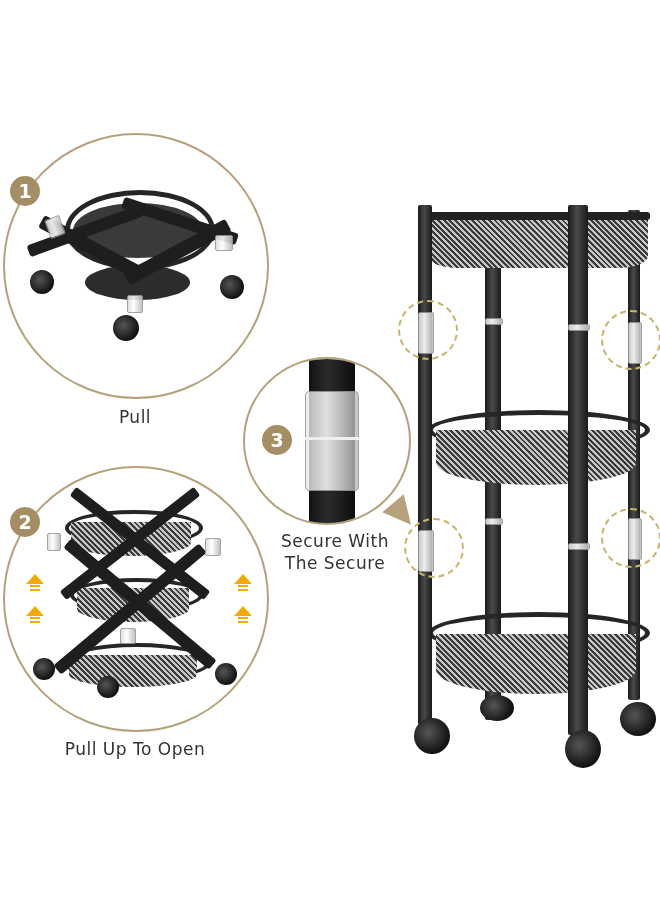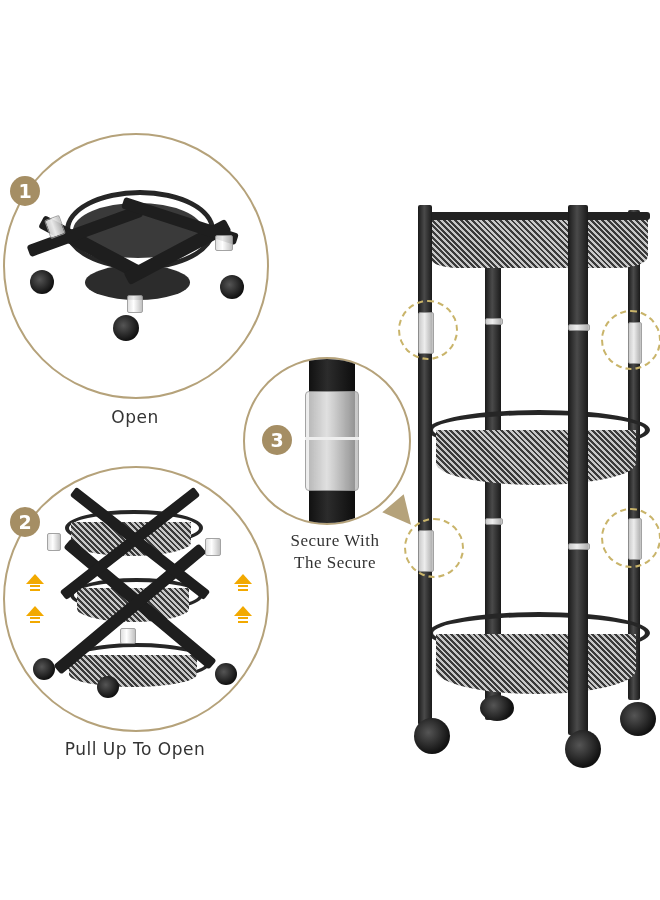--- a/index.html
+++ b/index.html
@@ -31,21 +31,21 @@
     <div class="bar" style="left:95px;top:30px;width:120px;height:12px;transform:rotate(18deg);"></div>
     <div class="clip" style="left:22px;top:32px;width:14px;height:18px;transform:rotate(-20deg);"></div>
     <div class="clip" style="left:190px;top:50px;width:16px;height:14px;"></div>
     <div class="clip" style="left:102px;top:110px;width:14px;height:16px;"></div>
     <div class="wheel" style="left:5px;top:85px;width:24px;height:24px;"></div>
     <div class="wheel" style="left:195px;top:90px;width:24px;height:24px;"></div>
     <div class="wheel" style="left:88px;top:130px;width:26px;height:26px;"></div>
   </div>
 </div>
 <div class="badge" style="left:10px;top:176px;">1</div>
-<div class="label" style="left:90px;top:406px;width:90px;">Open</div>
+<div class="label" style="left:90px;top:406px;width:90px;">Pull</div>
 
 <div class="callout" style="left:3px;top:466px;width:262px;height:262px;">
   <div style="position:absolute;left:30px;top:40px;width:200px;height:200px;">
     <div class="ring" style="left:30px;top:2px;width:130px;height:28px;border-width:4px;"></div>
     <div class="mesh" style="left:36px;top:14px;width:120px;height:34px;"></div>
     <div class="ring" style="left:35px;top:70px;width:125px;height:26px;border-width:4px;"></div>
     <div class="mesh" style="left:42px;top:80px;width:112px;height:34px;"></div>
     <div class="ring" style="left:28px;top:135px;width:140px;height:30px;border-width:4px;"></div>
     <div class="mesh" style="left:34px;top:147px;width:128px;height:32px;"></div>
     <div class="bar" style="left:10px;top:90px;width:190px;height:12px;transform:rotate(40deg);"></div>
@@ -69,21 +69,21 @@
 
 <div class="callout" style="left:243px;top:357px;width:164px;height:164px;">
   <div style="position:absolute;left:60px;top:0;width:54px;height:164px;">
     <div style="position:absolute;left:4px;top:0;width:46px;height:164px;background:linear-gradient(90deg,#111,#2c2c2c 40%,#0d0d0d);"></div>
     <div class="clip" style="left:0px;top:32px;width:52px;height:98px;border-radius:4px;background:linear-gradient(90deg,rgba(230,230,230,.85),rgba(255,255,255,.95) 40%,rgba(180,180,180,.85));"></div>
     <div style="position:absolute;left:0px;top:78px;width:54px;height:3px;background:#eee;"></div>
   </div>
 </div>
 <div style="position:absolute;left:388px;top:500px;width:0;height:0;border-left:14px solid transparent;border-right:14px solid transparent;border-top:28px solid #b5a27a;transform:rotate(-40deg);"></div>
 <div class="badge" style="left:262px;top:425px;">3</div>
-<div class="label" style="left:270px;top:530px;width:130px;font-family:Liberation Serif, serif;">
+<div class="label" style="left:270px;top:530px;width:130px;">
   <div>Secure With</div>
   <div>The Secure</div>
 </div>
 
 <div style="position:absolute;left:410px;top:200px;width:250px;height:580px;">
 
   <div class="pole" style="left:75px;top:60px;width:16px;height:460px;"></div>
   <div class="pole" style="left:218px;top:10px;width:12px;height:490px;"></div>
 
   <div class="mesh" style="left:18px;top:18px;width:220px;height:50px;border-radius:0 0 30px 30px/0 0 12px 12px;"></div>

